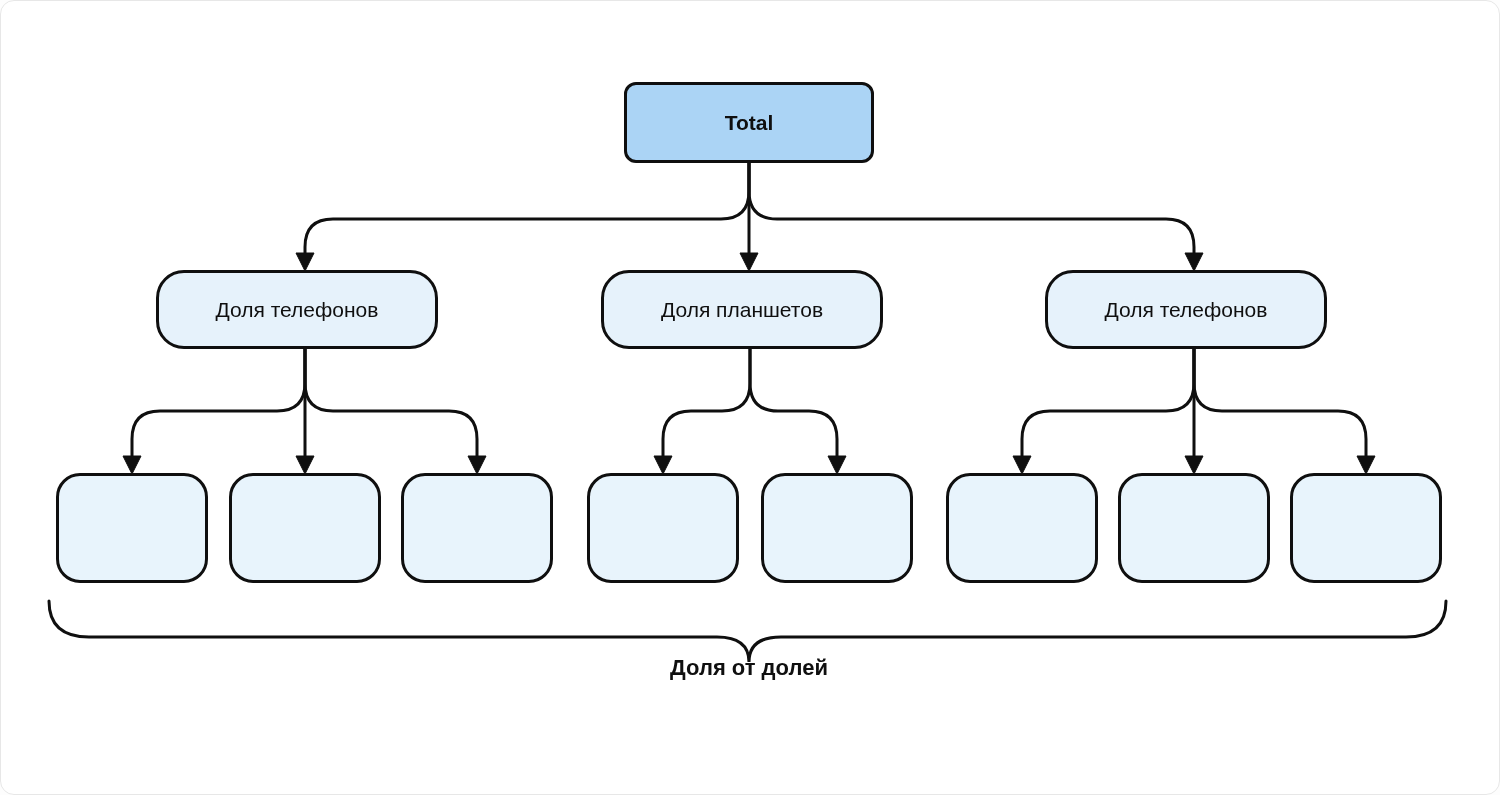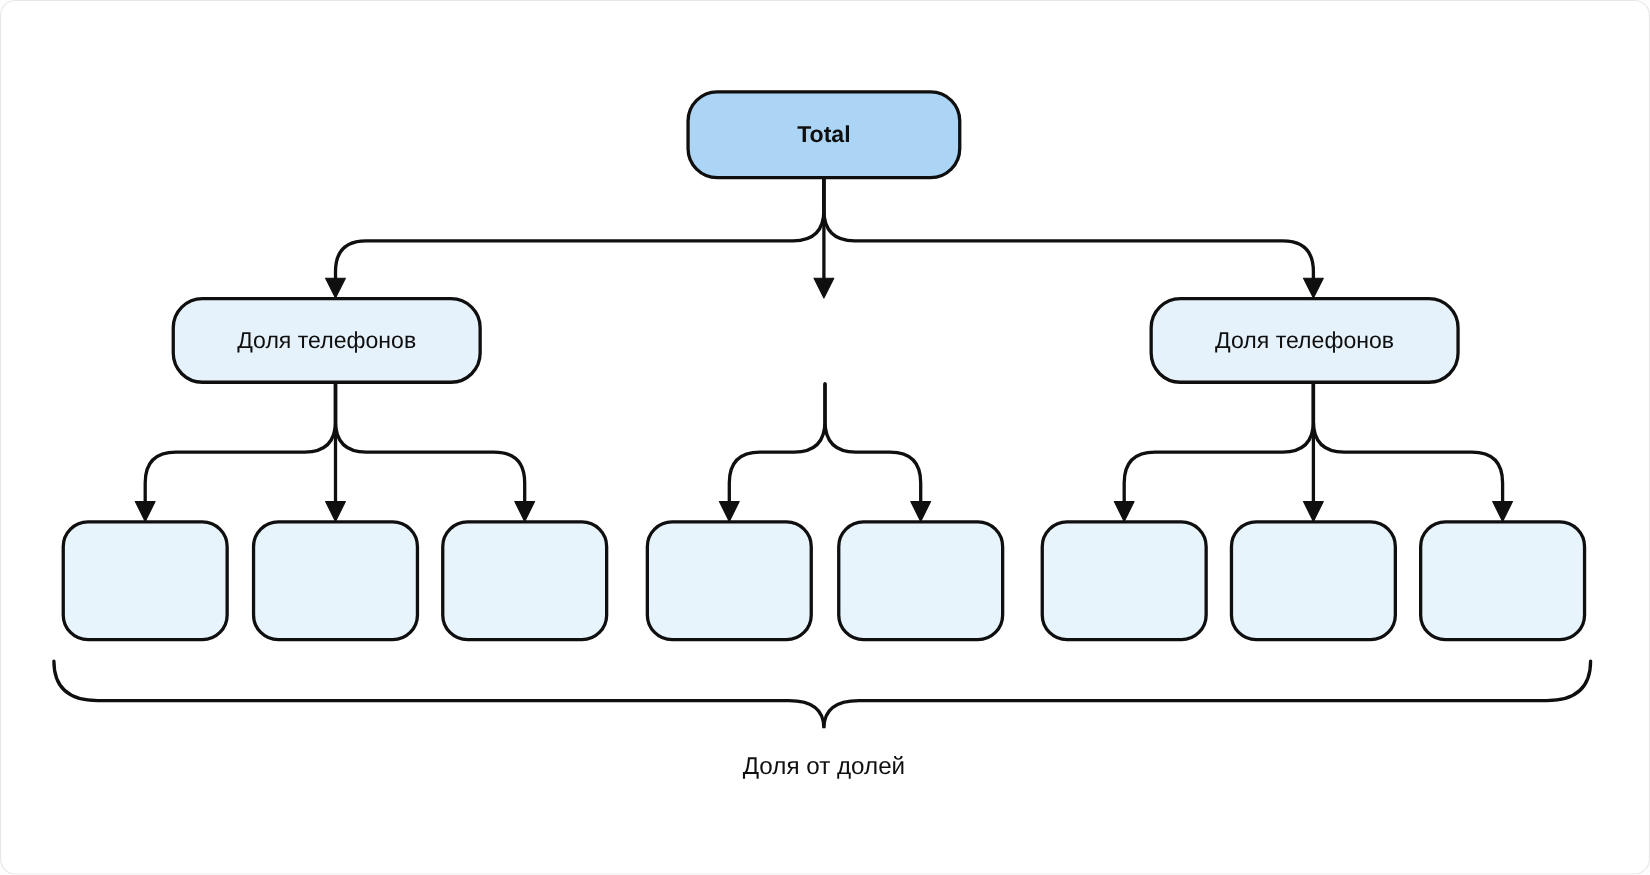--- a/index.html
+++ b/index.html
@@ -43,21 +43,21 @@
     border: 3px solid #0f0f0f;
     display: flex;
     align-items: center;
     justify-content: center;
     color: #0f0f0f;
   }
   .node-root {
     left: 623px; top: 81px;
     width: 250px; height: 81px;
     background: #abd4f5;
-    border-radius: 28px;
+    border-radius: 12px;
     font-size: 21px;
     font-weight: 600;
   }
   .node-l2 {
     top: 269px;
     width: 282px; height: 79px;
     background: #e6f2fb;
     border-radius: 28px;
     font-size: 21px;
     font-weight: 500;
@@ -75,25 +75,25 @@
   .leaf-1 { left: 228px; }
   .leaf-2 { left: 400px; }
   .leaf-3 { left: 586px; }
   .leaf-4 { left: 760px; }
   .leaf-5 { left: 945px; }
   .leaf-6 { left: 1117px; }
   .leaf-7 { left: 1289px; }
   .caption {
     position: absolute;
     left: 548px;
-    top: 683px;
+    top: 654px;
     width: 400px;
     text-align: center;
     font-size: 22px;
-    font-weight: 400;
+    font-weight: 700;
     color: #0f0f0f;
   }
 </style>
 </head>
 <body>
 
 <div class="canvas">
 
   <svg class="edges" width="1500" height="795" viewBox="0 0 1500 795" xmlns="http://www.w3.org/2000/svg">
 
@@ -126,20 +126,23 @@
     <path d="M48 600 Q48 636 88 636 H716 Q748 636 748 661 Q748 636 780 636 H1405 Q1445 636 1445 600"></path>
   </svg>
 
   <div class="node node-root">
     <span>Total</span>
   </div>
 
   <div class="node node-l2 pos-0">
     <span>Доля телефонов</span>
   </div>
+  <div class="node node-l2 pos-1">
+    <span>Доля планшетов</span>
+  </div>
   <div class="node node-l2 pos-2">
     <span>Доля телефонов</span>
   </div>
 
   <div class="node node-leaf leaf-0"></div>
   <div class="node node-leaf leaf-1"></div>
   <div class="node node-leaf leaf-2"></div>
   <div class="node node-leaf leaf-3"></div>
   <div class="node node-leaf leaf-4"></div>
   <div class="node node-leaf leaf-5"></div>

